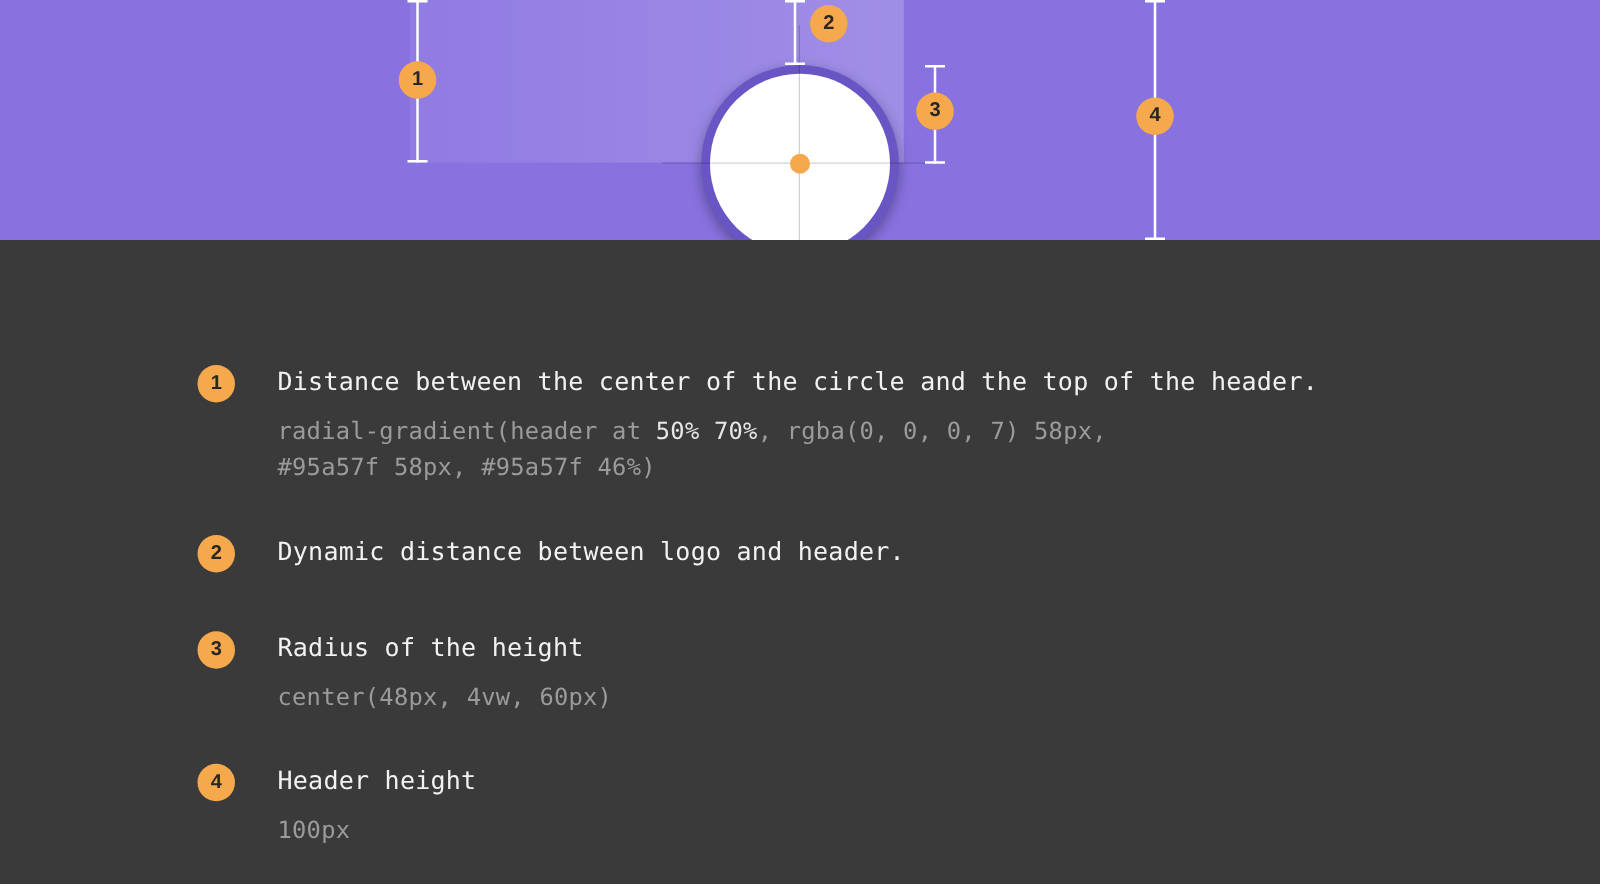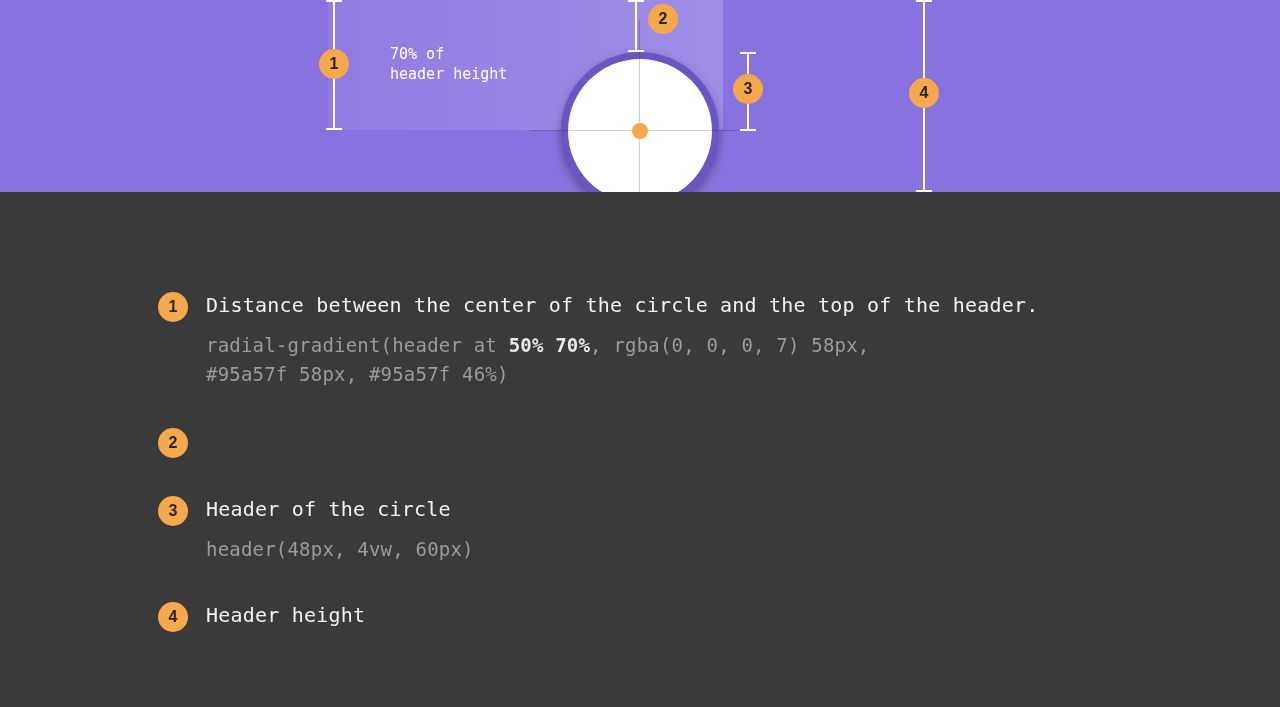--- a/index.html
+++ b/index.html
@@ -19,45 +19,41 @@
   .vrule .cap{position:absolute;left:50%;width:16px;height:2px;background:#fff;transform:translateX(-50%)}
   .marker{position:absolute;width:30px;height:30px;border-radius:50%;background:#f5a84c;color:#272727;
     display:flex;align-items:center;justify-content:center;font-weight:600;font-size:16px;
     font-family:-apple-system,BlinkMacSystemFont,Segoe UI,Helvetica,Arial,sans-serif}
   .body{position:absolute;left:0;top:192px;width:1280px;height:515px;background:#3a3a3a;color:#e7e7e7}
   .list{position:absolute;left:158px;top:98px;width:980px}
   .item{display:flex;align-items:flex-start;margin-bottom:36px}
   .bullet{flex:0 0 30px;width:30px;height:30px;border-radius:50%;background:#f5a84c;color:#272727;
     display:flex;align-items:center;justify-content:center;font-weight:600;font-size:16px;
     font-family:-apple-system,BlinkMacSystemFont,Segoe UI,Helvetica,Arial,sans-serif;margin-top:2px}
-  .text{margin-left:18px;font-size:20px;line-height:1.55;letter-spacing:0.2px}
+  .text{margin-left:34px;font-size:20px;line-height:1.55;letter-spacing:0.2px}
   .text .title{color:#f2f2f2;margin-bottom:10px}
   .text .code{color:#9b9b9b;font-size:19px}
-  .text .code .strong{color:#e7e7e7;font-weight:700}
+  .text .code .strong{color:#e7e7e7;font-weight:400}
 </style>
 </head>
 <body>
 
 <div class="header">
 
   <div class="gradient-box"></div>
 
   <div class="vrule" style="left:334px;top:0;height:130px">
     <div class="cap" style="top:0"></div>
     <div class="line" style="top:0;height:130px"></div>
     <div class="cap" style="top:128px"></div>
   </div>
   <div class="marker" style="left:319px;top:49px">
     <span>1</span>
   </div>
 
-  <div class="anno-label" style="left:390px;top:44px">
-    <div>70% of</div>
-    <div>header height</div>
-  </div>
 
   <div class="circle-outer"></div>
   <div class="circle-inner"></div>
   <div class="cross-h"></div>
   <div class="cross-v"></div>
   <div class="center-dot"></div>
 
   <div class="vrule" style="left:636px;top:0;height:52px">
     <div class="cap" style="top:0"></div>
     <div class="line" style="top:0;height:52px"></div>
@@ -101,37 +97,43 @@
           <br>
           <span>#95a57f 58px, #95a57f 46%)</span>
         </div>
       </div>
     </div>
 
     <div class="item">
       <div class="bullet">
         <span>2</span>
       </div>
+      <div class="text">
+        <div class="title">Dynamic distance between logo and header.</div>
+      </div>
     </div>
 
     <div class="item">
       <div class="bullet">
         <span>3</span>
       </div>
       <div class="text">
-        <div class="title">Header of the circle</div>
+        <div class="title">Radius of the height</div>
         <div class="code">
-          <span>header(48px, 4vw, 60px)</span>
+          <span>center(48px, 4vw, 60px)</span>
         </div>
       </div>
     </div>
 
     <div class="item">
       <div class="bullet">
         <span>4</span>
       </div>
       <div class="text">
         <div class="title">Header height</div>
+        <div class="code">
+          <span>100px</span>
+        </div>
       </div>
     </div>
 
   </div>
 </div>
 
 </body></html>

